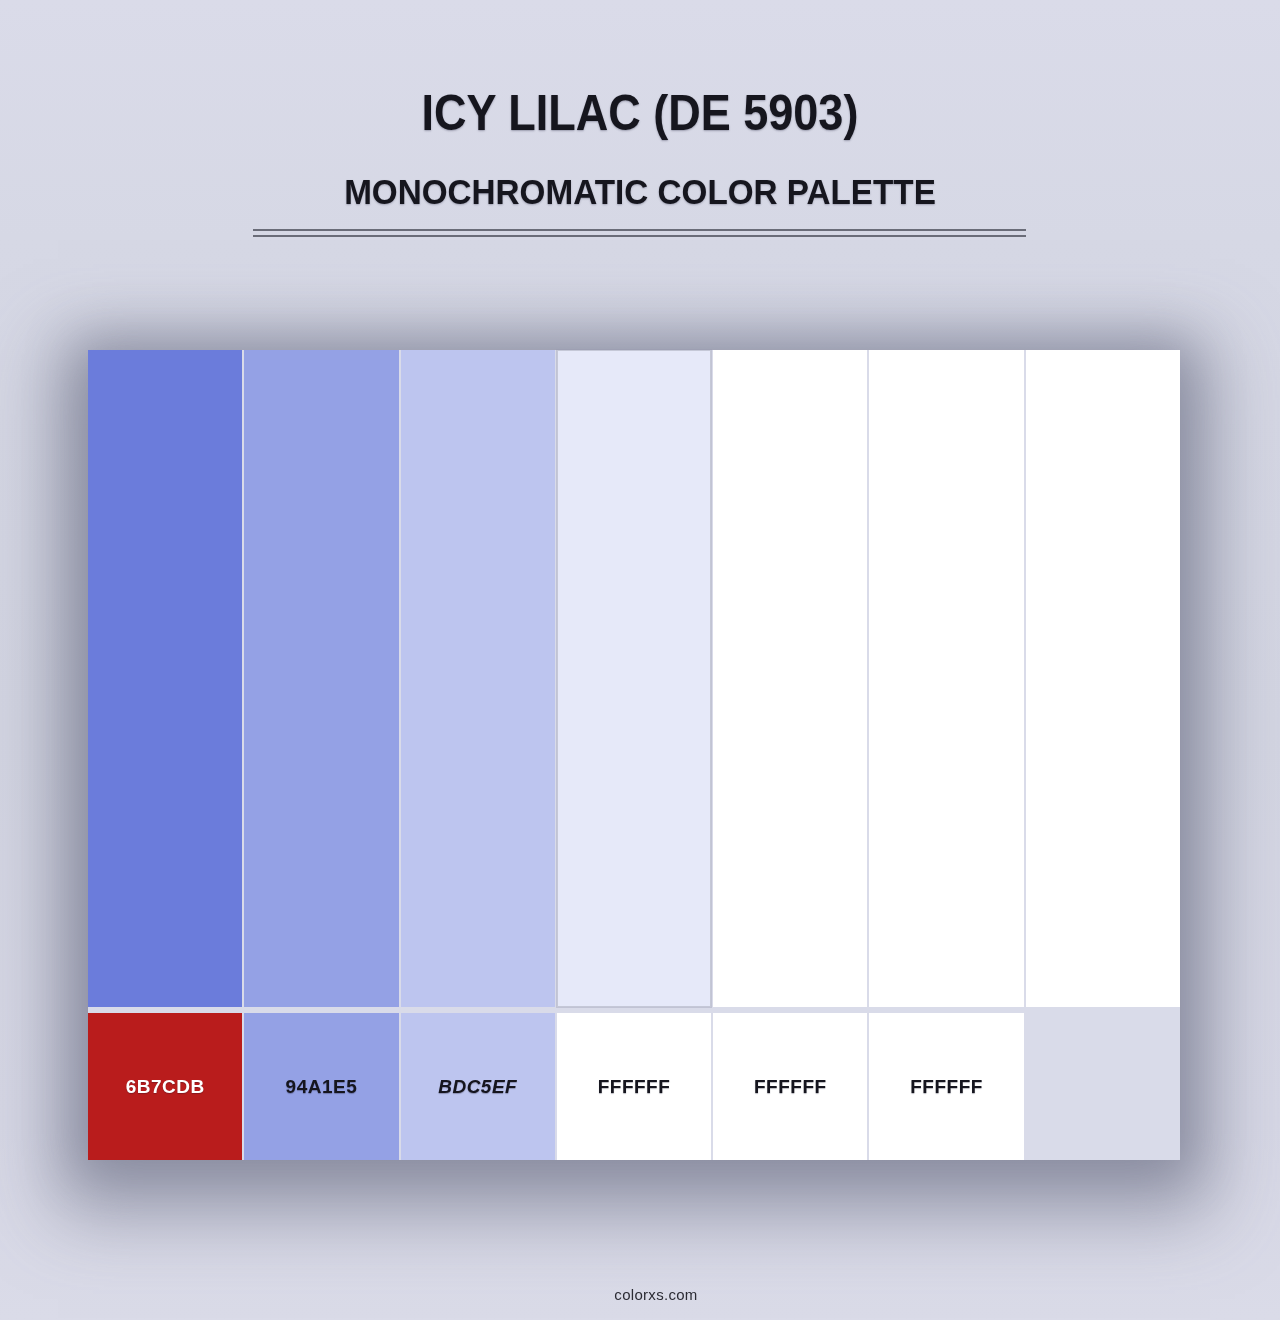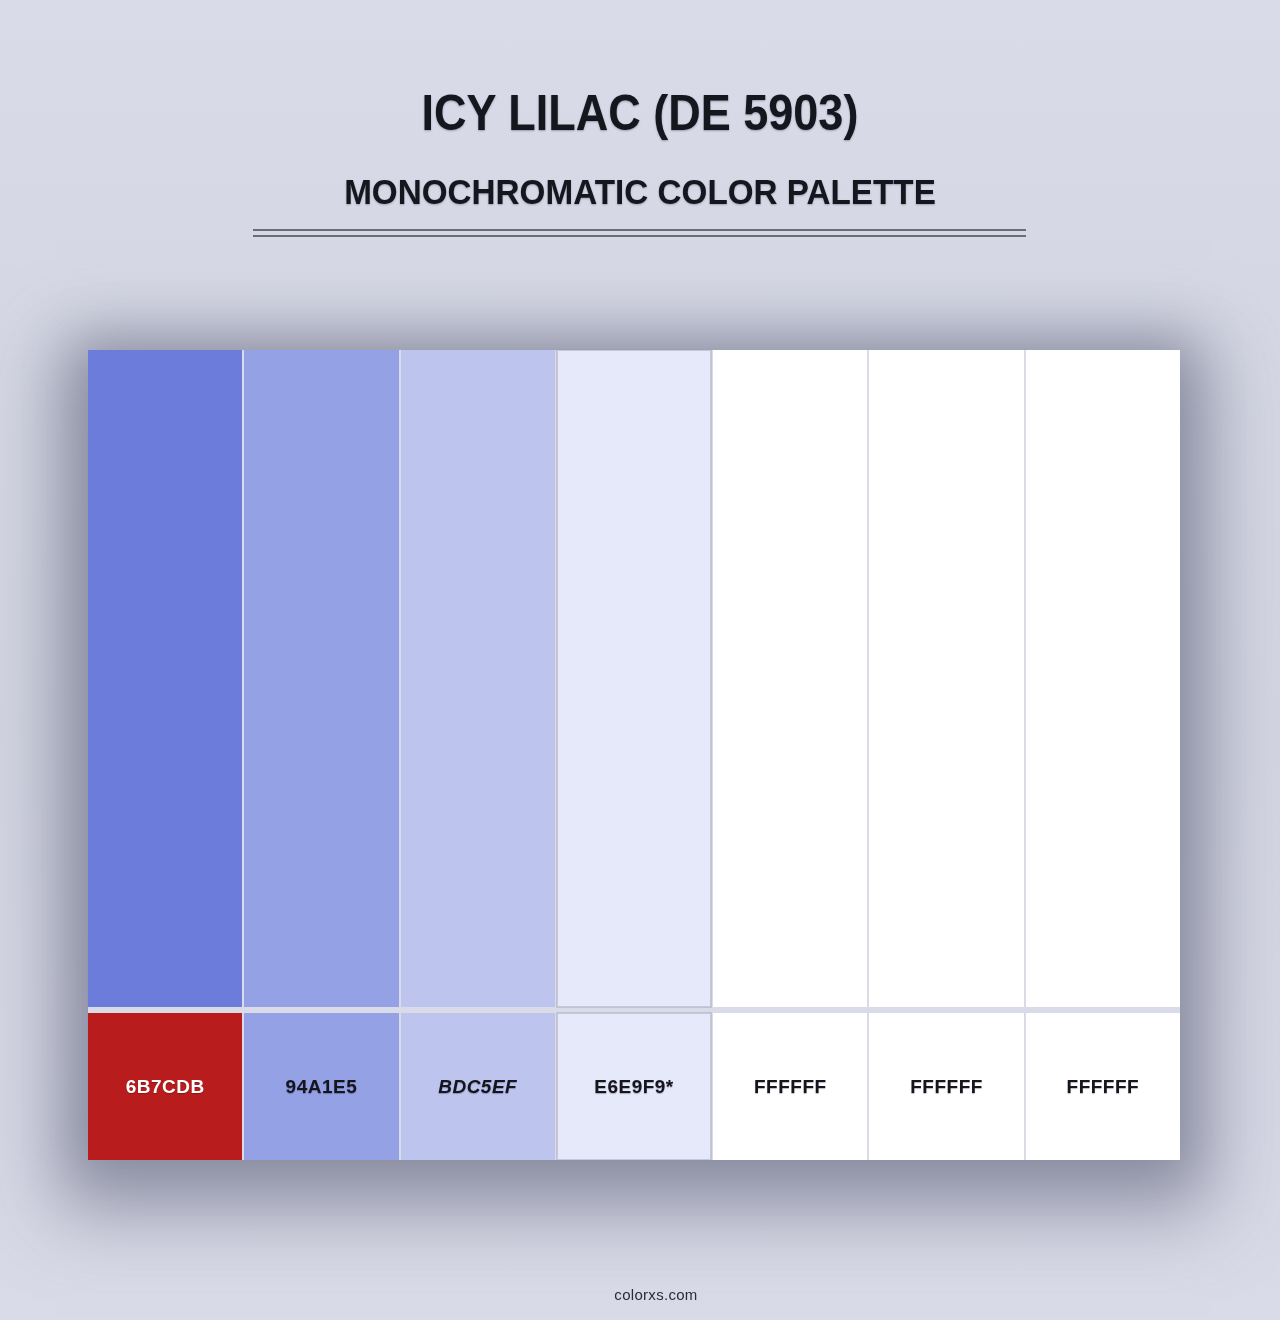--- a/index.html
+++ b/index.html
@@ -137,23 +137,20 @@
       <div class="cell color" style="background: rgb(255, 255, 255);"></div>
       <div class="cell label" style="background: #b91c1c; color: rgb(255, 255, 255);">
         <span>6B7CDB</span>
       </div>
       <div class="cell label" style="background: rgb(148, 161, 229); color: rgb(21, 21, 30); align-items: center;">
         <span>94A1E5</span>
       </div>
       <div class="cell label" style="background: rgb(189, 197, 239); color: rgb(21, 21, 30); font-style: italic;">
         <span>BDC5EF</span>
       </div>
-      <div class="cell label featured" style="background: rgb(230, 233, 249); color: rgb(21, 21, 30);">
-        <span>E6E9F9*</span>
-      </div>
       <div class="cell label" style="background: rgb(255, 255, 255); color: rgb(21, 21, 30);">
         <span>FFFFFF</span>
       </div>
       <div class="cell label" style="background: rgb(255, 255, 255); color: rgb(21, 21, 30);">
         <span>FFFFFF</span>
       </div>
       <div class="cell label" style="background: rgb(255, 255, 255); color: rgb(21, 21, 30);">
         <span>FFFFFF</span>
       </div>
     </main>

